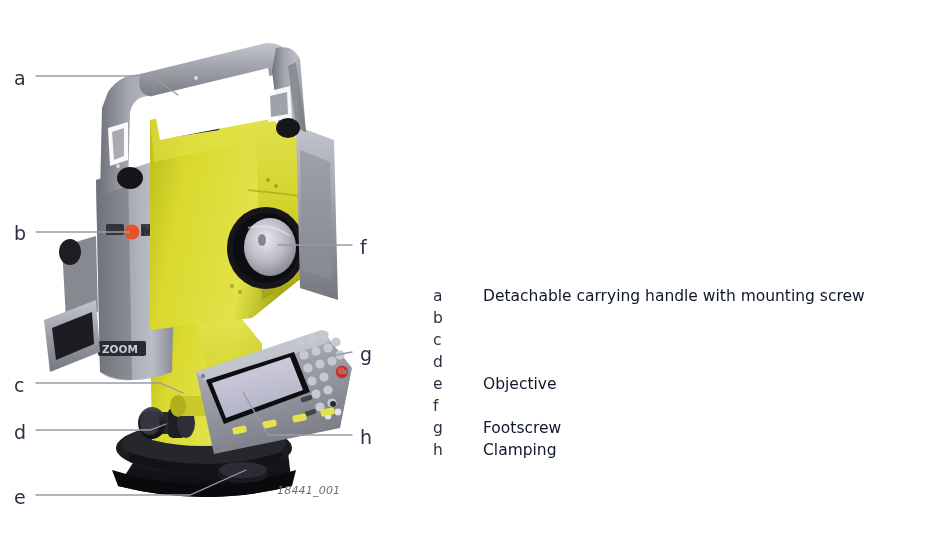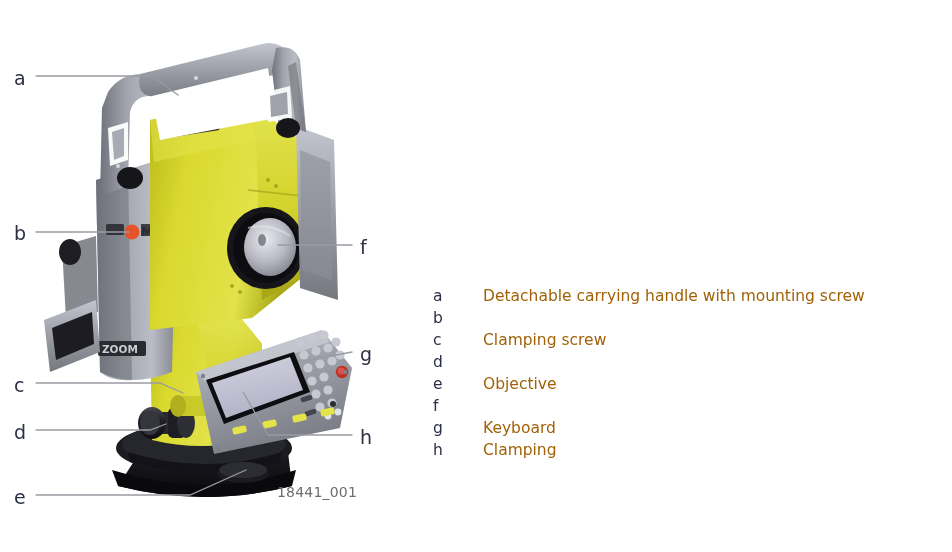--- a/index.html
+++ b/index.html
@@ -25,41 +25,42 @@
   #cal-c{left:14px;top:376px;}
   #cal-d{left:14px;top:423px;}
   #cal-e{left:14px;top:488px;}
   #cal-f{left:360px;top:238px;}
   #cal-g{left:360px;top:345px;}
   #cal-h{left:360px;top:428px;}
 
   
   #figid{
     position:absolute;left:277px;top:484px;
-    font-size:14px;color:#6d6d72;letter-spacing:.2px;
+    font-size:11px;color:#6d6d72;letter-spacing:.2px;
     font-family:"DejaVu Sans","Liberation Sans",sans-serif;
+    font-style:italic;
   }
 
   
   #legend{
     position:absolute;left:433px;top:286px;
     width:510px;
   }
   .legend-row{
     display:flex;
     align-items:flex-start;
     margin-bottom:1px;
   }
   .legend-letter{
     width:50px;flex:0 0 50px;
     font-size:15.5px;color:#2b3044;
     line-height:21px;
   }
   .legend-text{
-    font-size:15.5px;color:#a16207;
+    font-size:15.5px;color:#0f172a;
     line-height:21px;
     max-width:448px;
   }
 </style>
 </head>
 <body>
 
 <svg id="figure" viewBox="0 0 952 552">
   <defs>
     <linearGradient id="gGrayV" x1="0" y1="0" x2="1" y2="0">
@@ -292,33 +293,32 @@
 <div id="legend">
   <div class="legend-row">
     <div class="legend-letter">a</div>
     <div class="legend-text">Detachable carrying handle with mounting screw</div>
   </div>
   <div class="legend-row">
     <div class="legend-letter">b</div>
   </div>
   <div class="legend-row">
     <div class="legend-letter">c</div>
-    <div class="legend-text">Clamping screw</div>
   </div>
   <div class="legend-row">
     <div class="legend-letter">d</div>
   </div>
   <div class="legend-row">
     <div class="legend-letter">e</div>
     <div class="legend-text">Objective</div>
   </div>
   <div class="legend-row">
     <div class="legend-letter">f</div>
   </div>
   <div class="legend-row">
     <div class="legend-letter">g</div>
-    <div class="legend-text">Keyboard</div>
+    <div class="legend-text">Footscrew</div>
   </div>
   <div class="legend-row">
     <div class="legend-letter">h</div>
     <div class="legend-text">Clamping</div>
   </div>
 </div>
 
 </body></html>

